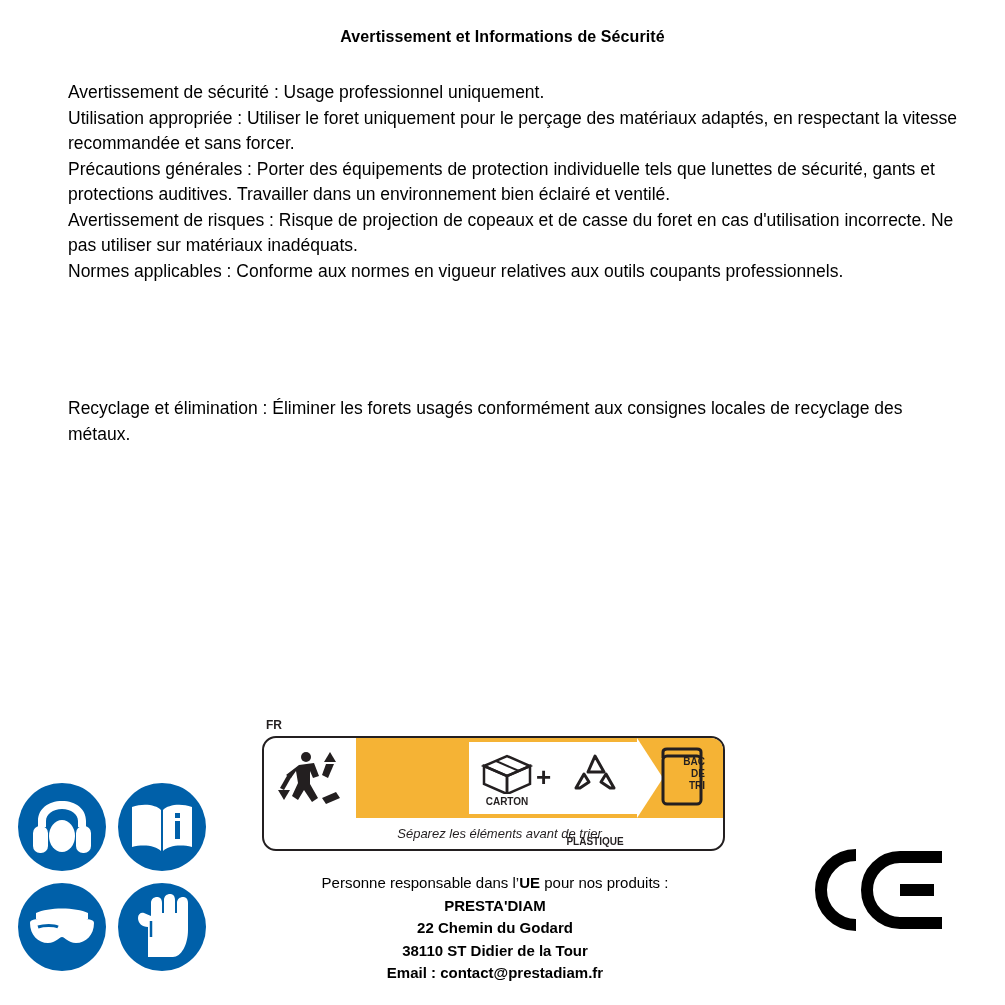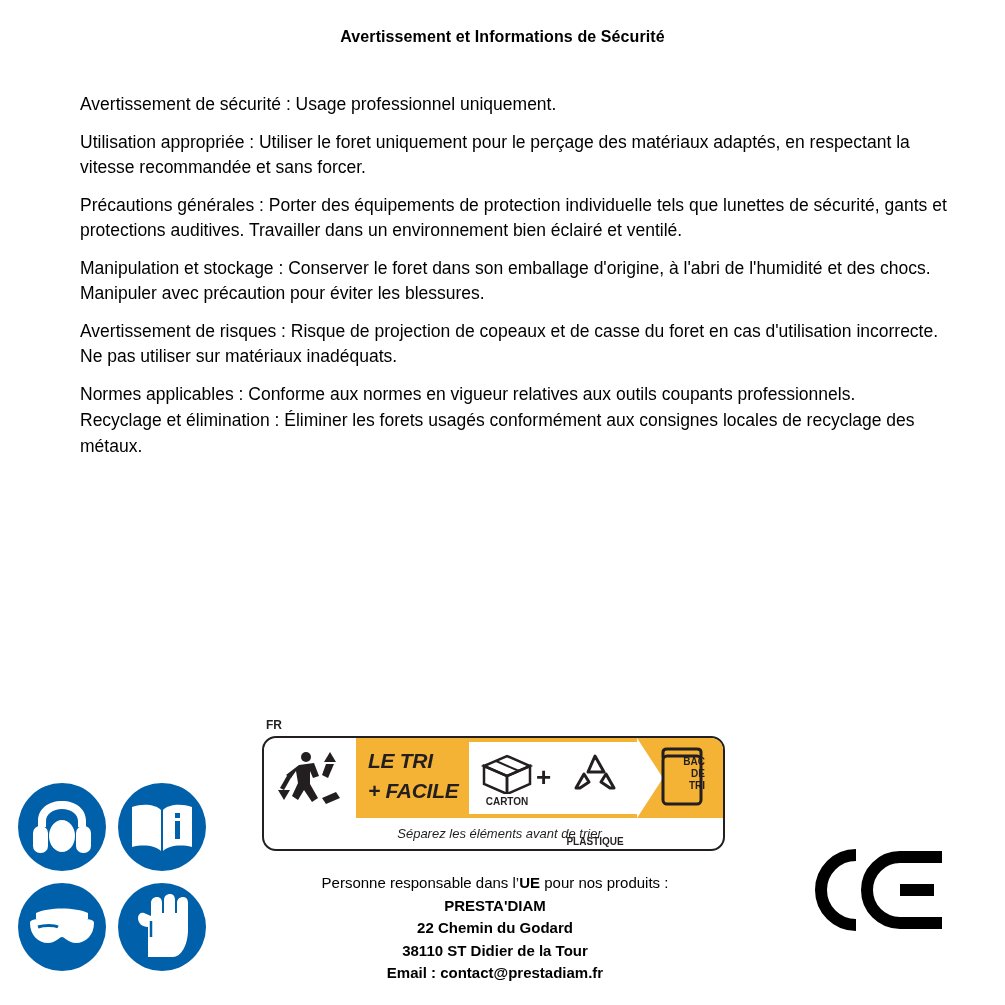--- a/index.html
+++ b/index.html
@@ -33,21 +33,21 @@
   .body-block {
     position: absolute;
     left: 68px;
     width: 900px;
     font-size: 17.5px;
     line-height: 25.5px;
   }
   #safety-block { top: 80px; }
   #recycle-block { top: 396px; }
   .body-block p {
-    margin: 12px;
+    margin: 0;
   }
 
   
   .picto-grid {
     position: absolute;
     left: 18px;
     top: 783px;
     width: 200px;
     height: 200px;
   }
@@ -196,21 +196,20 @@
 <body>
 
 <div class="page">
 
   <div class="doc-title">Avertissement et Informations de Sécurité</div>
 
   <div class="body-block" id="safety-block">
     <p>Avertissement de sécurité : Usage professionnel uniquement.</p>
     <p>Utilisation appropriée : Utiliser le foret uniquement pour le perçage des matériaux adaptés, en respectant la vitesse recommandée et sans forcer.</p>
     <p>Précautions générales : Porter des équipements de protection individuelle tels que lunettes de sécurité, gants et protections auditives. Travailler dans un environnement bien éclairé et ventilé.</p>
-    <p>Manipulation et stockage : Conserver le foret dans son emballage d'origine, à l'abri de l'humidité et des chocs. Manipuler avec précaution pour éviter les blessures.</p>
     <p>Avertissement de risques : Risque de projection de copeaux et de casse du foret en cas d'utilisation incorrecte. Ne pas utiliser sur matériaux inadéquats.</p>
     <p>Normes applicables : Conforme aux normes en vigueur relatives aux outils coupants professionnels.</p>
   </div>
 
   <div class="body-block" id="recycle-block">
     <p>Recyclage et élimination : Éliminer les forets usagés conformément aux consignes locales de recyclage des métaux.</p>
   </div>
 
   <div class="picto-grid">
 
@@ -259,24 +258,20 @@
       <svg width="90" height="80" viewBox="0 0 90 80" style="position:absolute;left:2px;top:0;">
         <circle cx="40" cy="19" r="5" fill="#231f20"></circle>
         <path d="M33 27 L48 25 L53 38 L47 40 L44 33 L44 46 L52 60 L46 64 L38 52 L32 62 L26 58 L32 45 L30 33 L25 40 L20 37 Z" fill="#231f20"></path>
         <path d="M14 50 L22 36 L26 38 L18 52 Z" fill="#231f20"></path>
         <path d="M12 52 L24 52 L18 62 Z" fill="#231f20"></path>
         <path d="M58 24 L70 24 L64 14 Z" fill="#231f20"></path>
         <path d="M60 26 L68 26 L62 40 L56 37 Z" fill="#231f20"></path>
         <path d="M56 60 L70 54 L74 60 L60 66 Z" fill="#231f20"></path>
       </svg>
 
-      <div class="tri-text-letri">
-        <div>LE TRI</div>
-        <div>+ FACILE</div>
-      </div>
 
       <svg width="66" height="44" viewBox="0 0 66 44" style="position:absolute;left:210px;top:12px;">
         <path d="M10 16 L33 6 L56 16 L33 26 Z" fill="none" stroke="#231f20" stroke-width="2.5"></path>
         <path d="M10 16 L10 34 L33 44 L33 26 Z" fill="none" stroke="#231f20" stroke-width="2.5"></path>
         <path d="M56 16 L56 34 L33 44 L33 26 Z" fill="none" stroke="#231f20" stroke-width="2.5"></path>
         <path d="M22 11 L45 21" fill="none" stroke="#231f20" stroke-width="2"></path>
       </svg>
       <div class="tri-label" style="left:210px; top:58px; width:66px;">CARTON</div>
 
       <div class="tri-plus">+</div>

